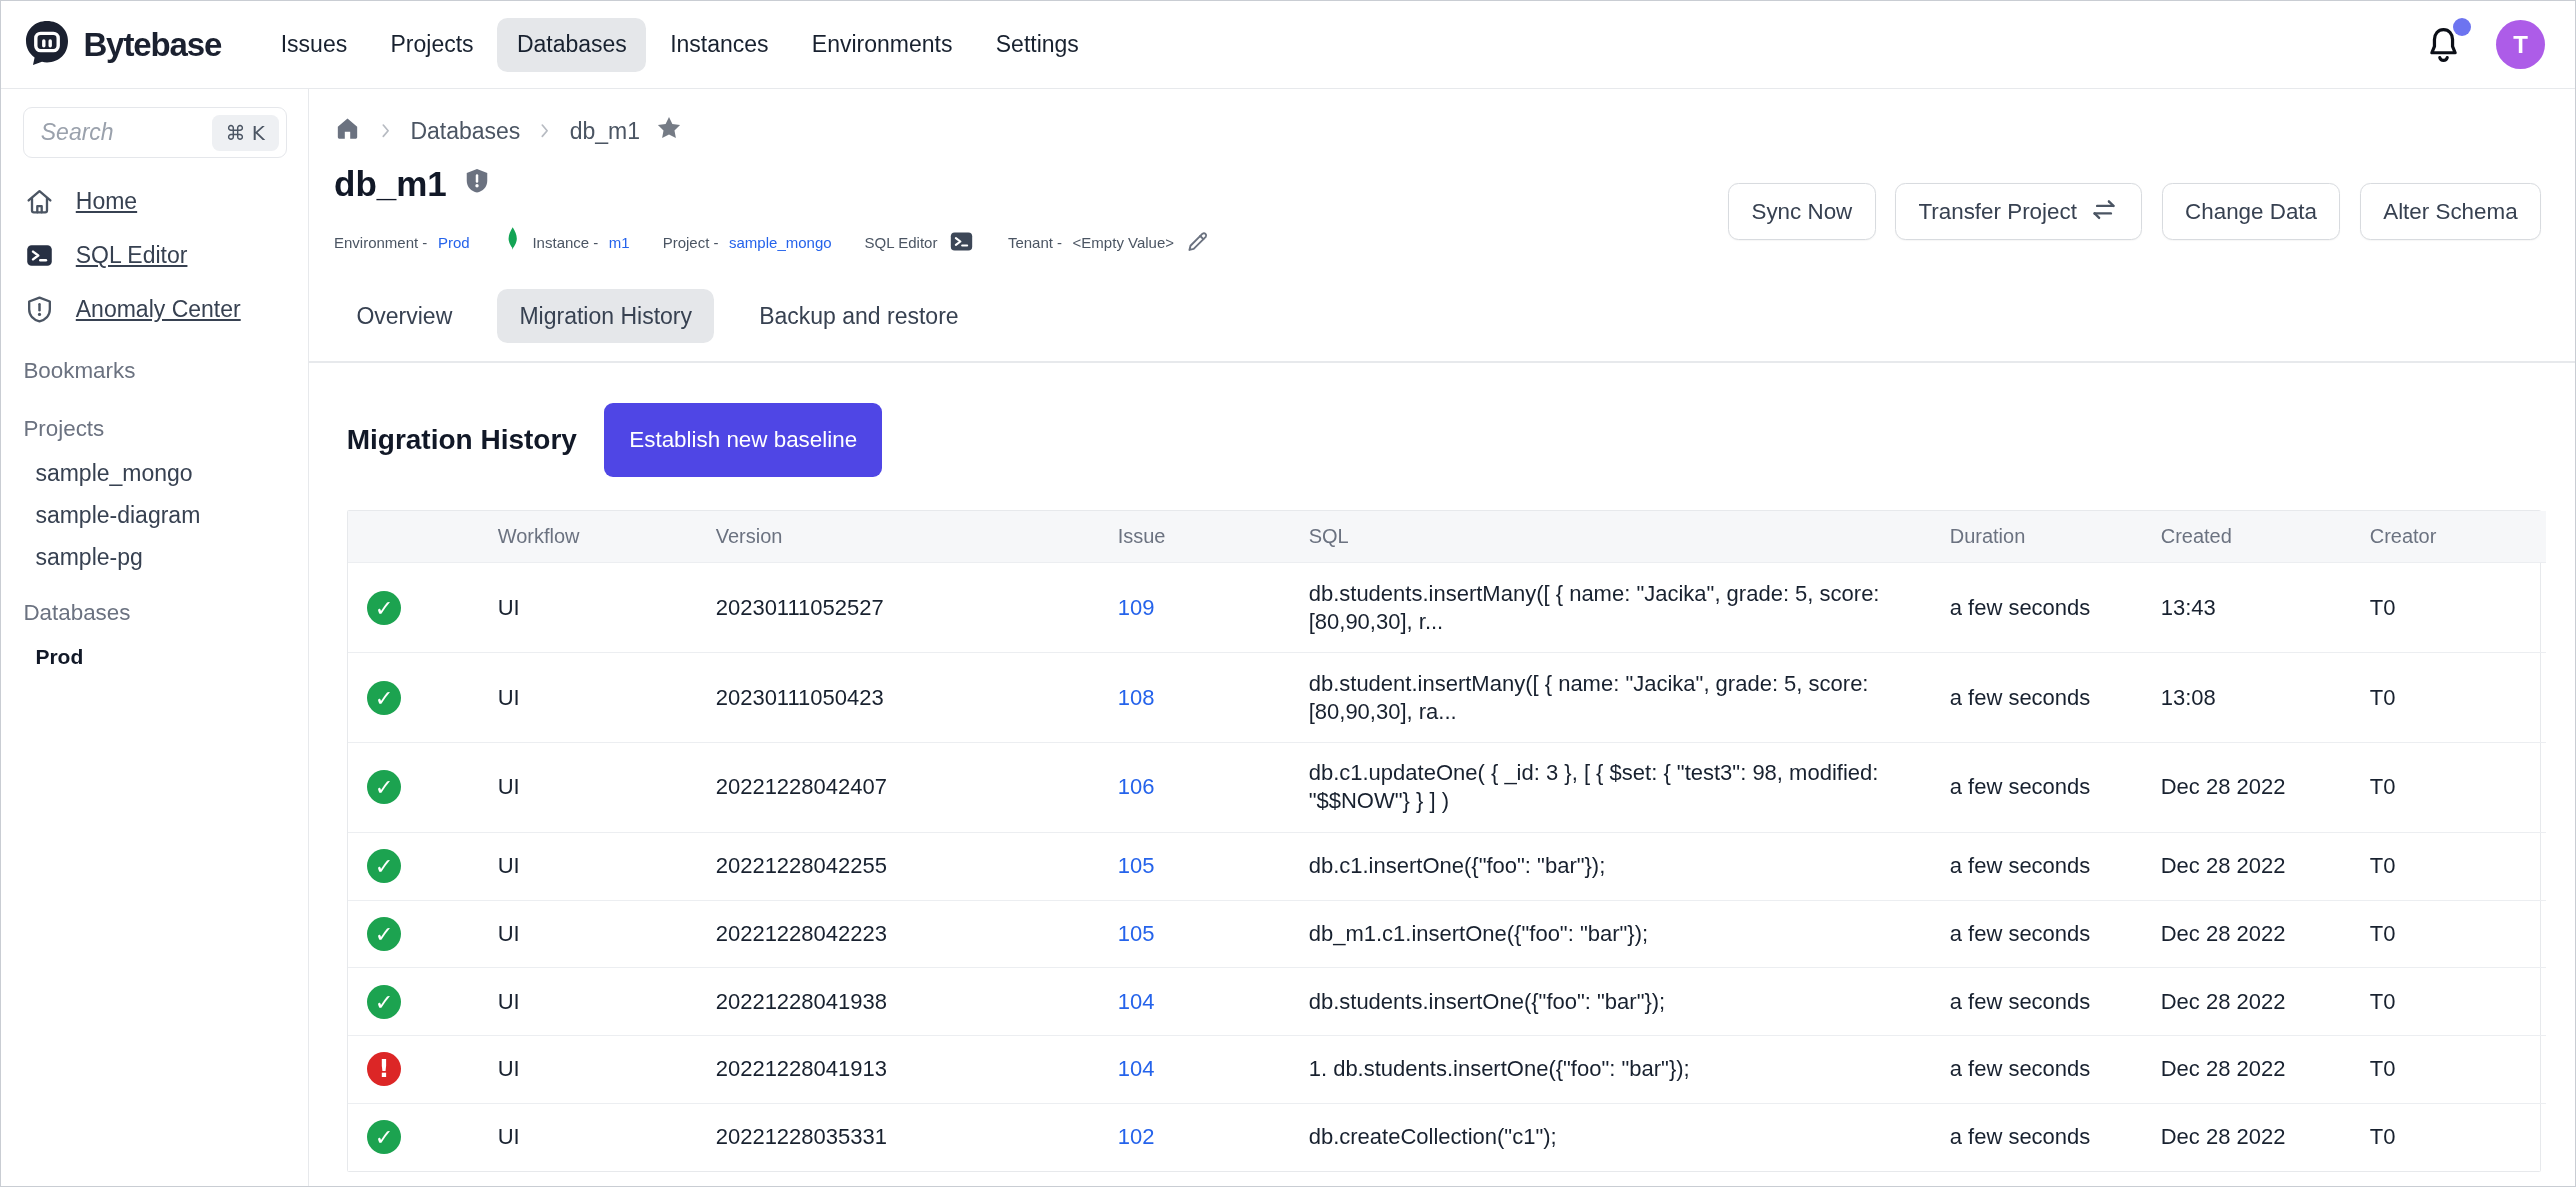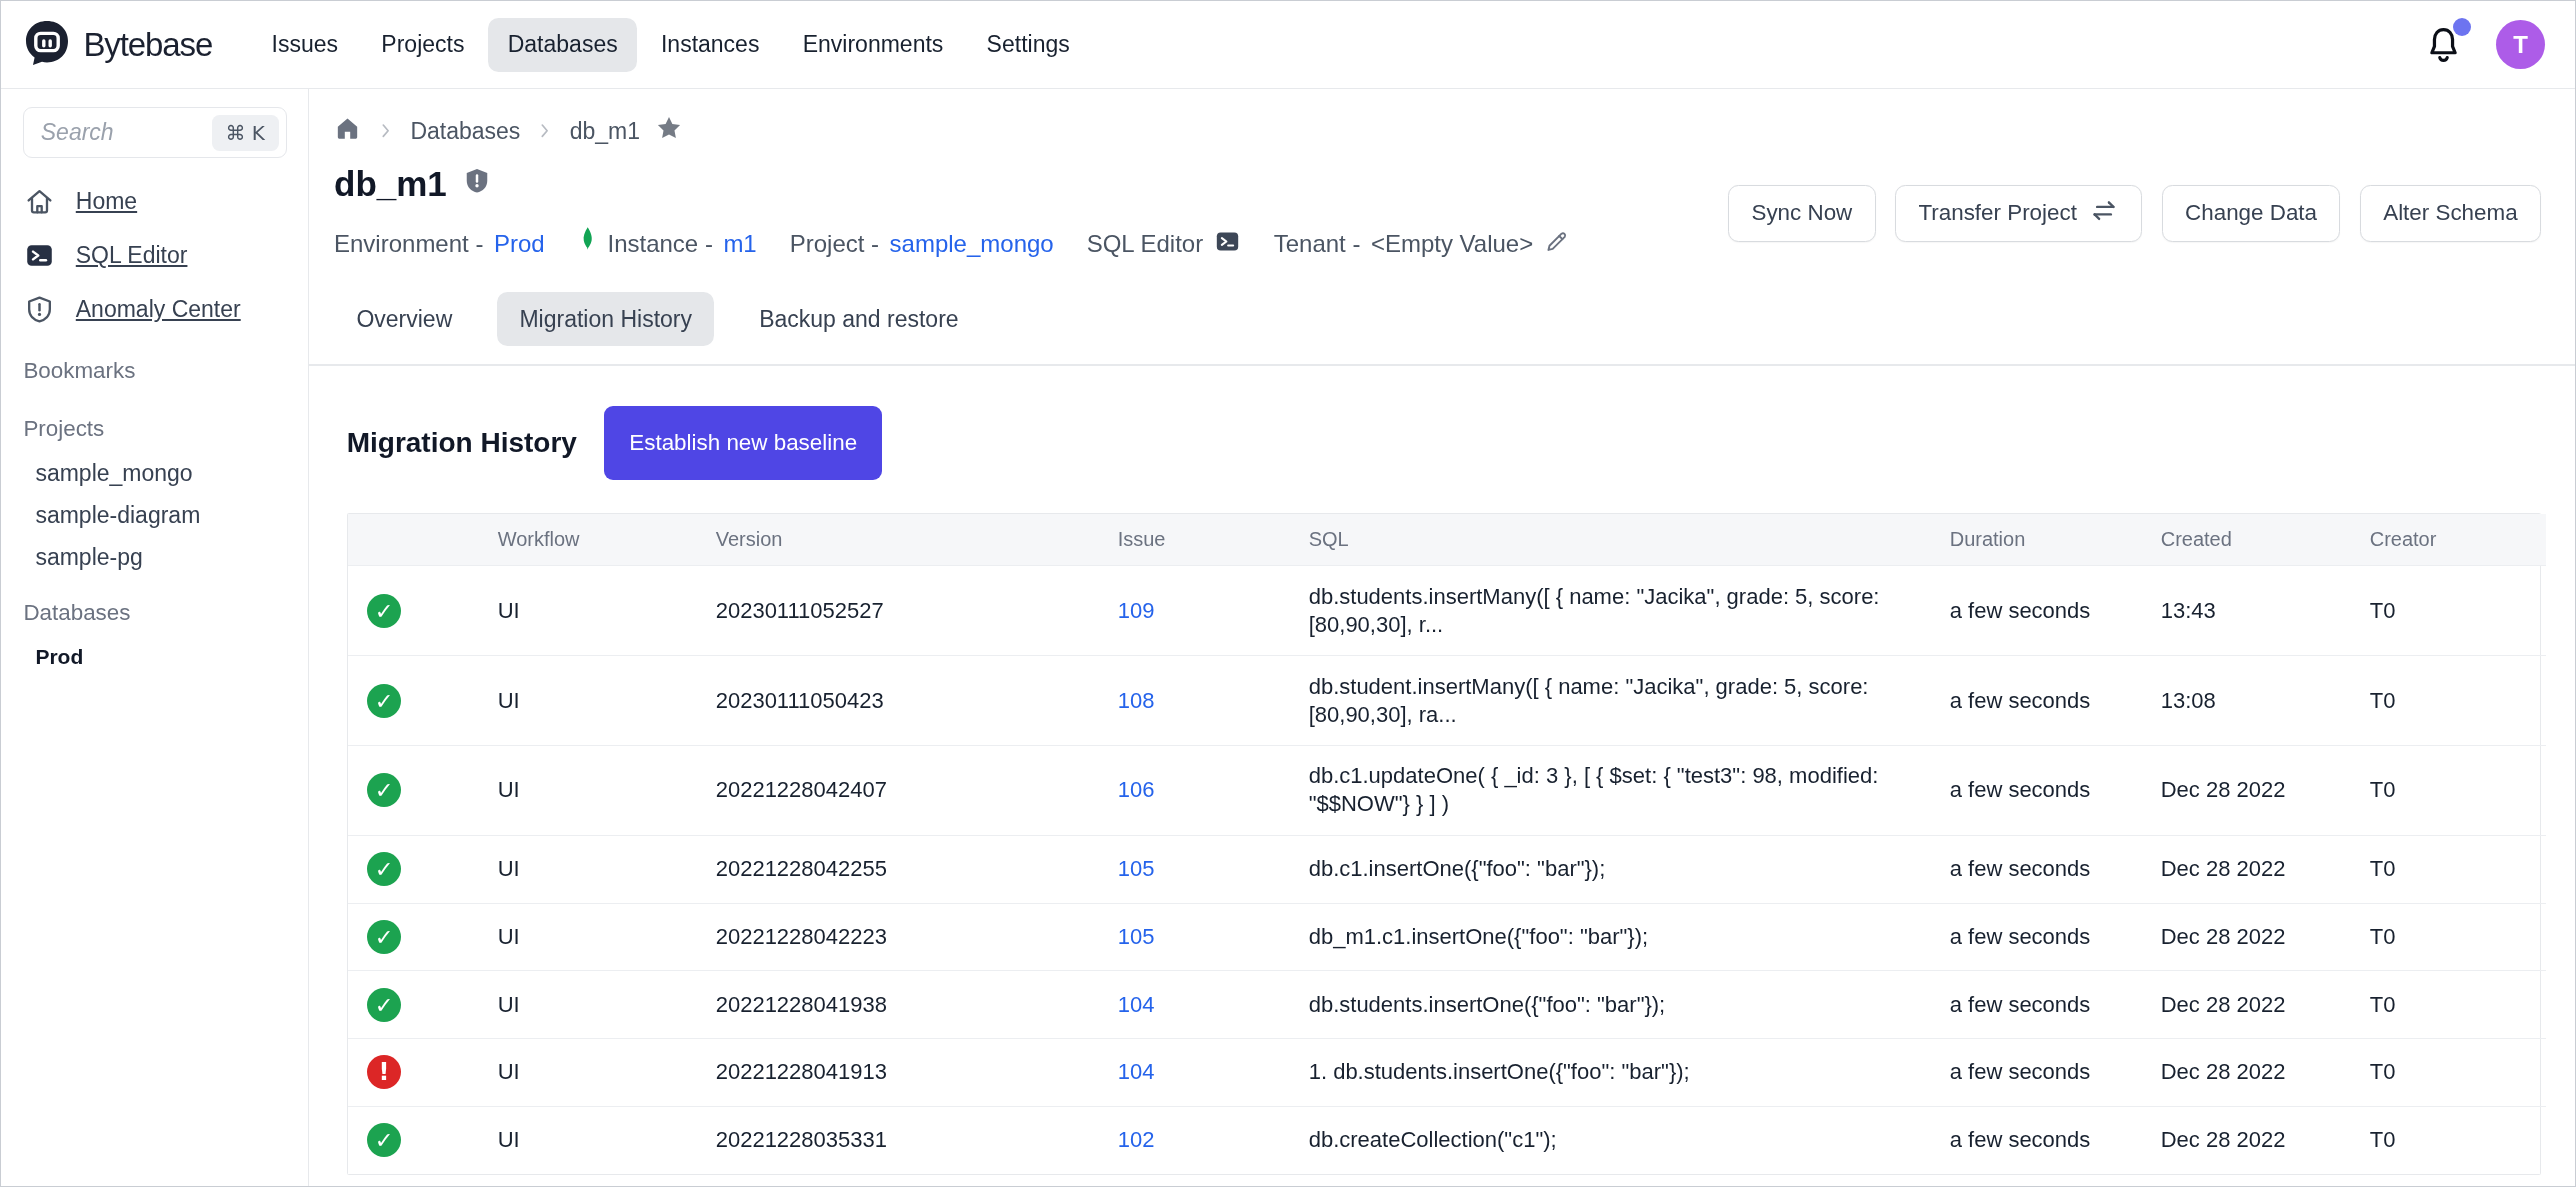--- a/index.html
+++ b/index.html
@@ -6,21 +6,21 @@
   html, body { width: 2576px; height: 1187px; }
   body {
     font-family: "Liberation Sans", "DejaVu Sans", sans-serif;
     background: #ffffff; color: #18212f; overflow: hidden;
   }
   .window { width: 2576px; height: 1187px; border: 1.5px solid #c9cdd3; background: #fff; display: flex; flex-direction: column; }
 
   
   .topnav { height: 88px; flex: 0 0 88px; display: flex; align-items: center; padding: 0 30px 0 22.4px; border-bottom: 1.5px solid #e7e9ec; background: #fff; }
   .brand { display: flex; align-items: center; gap: 12px; }
-  .brand-name { font-size: 33px; font-weight: 400; color: #1b2130; letter-spacing: -1.1px; }
+  .brand-name { font-size: 33px; font-weight: 700; color: #1b2130; letter-spacing: -1.1px; }
   .topnav-items { display: flex; align-items: center; gap: 4.5px; margin-left: 40px; }
   .nav-item { font-size: 23px; color: #18212f; padding: 13.5px 19.4px; border-radius: 10.5px; background: transparent; border: none; cursor: pointer; font-family: inherit; }
   .nav-item.active { background: #e5e7ea; }
   .topnav-right { margin-left: auto; display: flex; align-items: center; gap: 33px; }
   .bell { position: relative; width: 39px; height: 42px; cursor: pointer; }
   .bell-dot { position: absolute; top: -6px; right: -7.5px; width: 18px; height: 18px; border-radius: 50%; background: var(--notification-dot, #6366f1); }
   .avatar { width: 49px; height: 49px; border-radius: 50%; background: var(--avatar-purple, #ad5ce8); color: #fff; font-size: 24px; font-weight: 700; display: flex; align-items: center; justify-content: center; cursor: pointer; }
 
   
   .page-body { flex: 1; display: flex; min-height: 0; }
@@ -37,21 +37,21 @@
   .side-section { margin-top: 12px; height: 46px; display: flex; align-items: center; font-size: 22.4px; color: #6b7280; }
   .side-sub { display: flex; align-items: center; height: 42px; padding-left: 12px; font-size: 23px; color: #374151; cursor: pointer; }
   .side-sub.bold { font-weight: 700; font-size: 21px; color: #111827; }
 
   
   .main { flex: 1; padding: 24px 34px 0 25px; min-width: 0; }
   .breadcrumb { display: flex; align-items: center; gap: 15px; font-size: 23px; color: #4b5563; height: 36px; }
   .crumb { cursor: pointer; }
   .header-row { display: flex; align-items: center; margin-top: 15px; }
   .db-title { font-size: 35px; font-weight: 700; color: #111827; display: flex; align-items: center; gap: 15px; }
-  .meta-row { display: flex; align-items: center; gap: 33px; margin-top: 22.4px; font-size: 24px; color: #4b5563; }
+  .meta-row { display: flex; align-items: center; gap: 33px; margin-top: 22.4px; font-size: 15px; color: #4b5563; }
   .meta-group { display: flex; align-items: center; gap: 10.5px; white-space: nowrap; }
   .link { color: var(--link-blue, #2563eb); cursor: pointer; text-decoration: none; }
   .actions { margin-left: auto; display: flex; gap: 19.4px; }
   .btn { font-size: 22.4px; color: #374151; background: #fff; border: 1.5px solid #d8dbdf; border-radius: 10.5px; height: 57px; padding: 0 22.4px; display: flex; align-items: center; gap: 12px; cursor: pointer; font-family: inherit; box-shadow: 0 0.7px 1.5px rgba(0,0,0,0.04); }
 
   .tabs { display: flex; align-items: center; gap: 22.4px; margin-top: 30px; }
   .tab { font-size: 23px; color: #374151; padding: 13.5px 22.4px; border-radius: 10.5px; background: transparent; border: none; cursor: pointer; font-family: inherit; }
   .tab.active { background: #e5e7ea; }
   .tabs-divider { height: 1.5px; background: #e7e9ec; margin: 18px -34px 0 -25px; }
 

